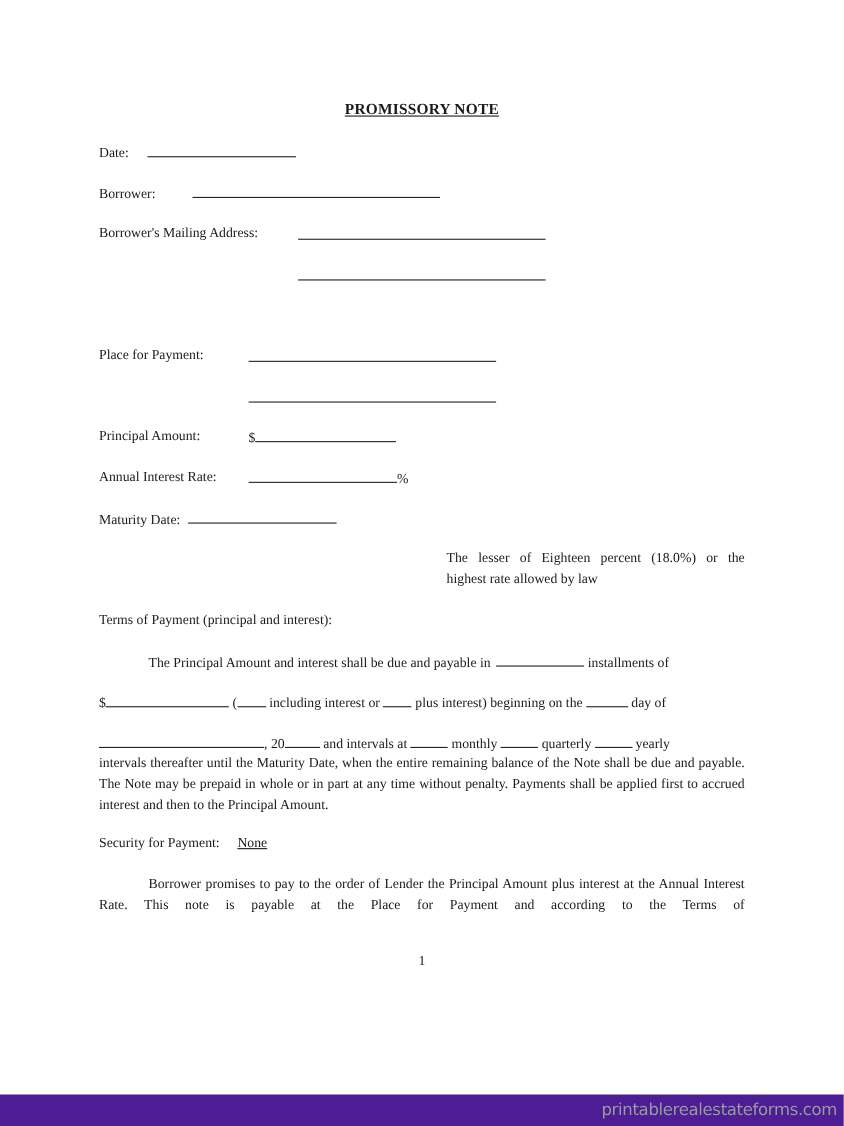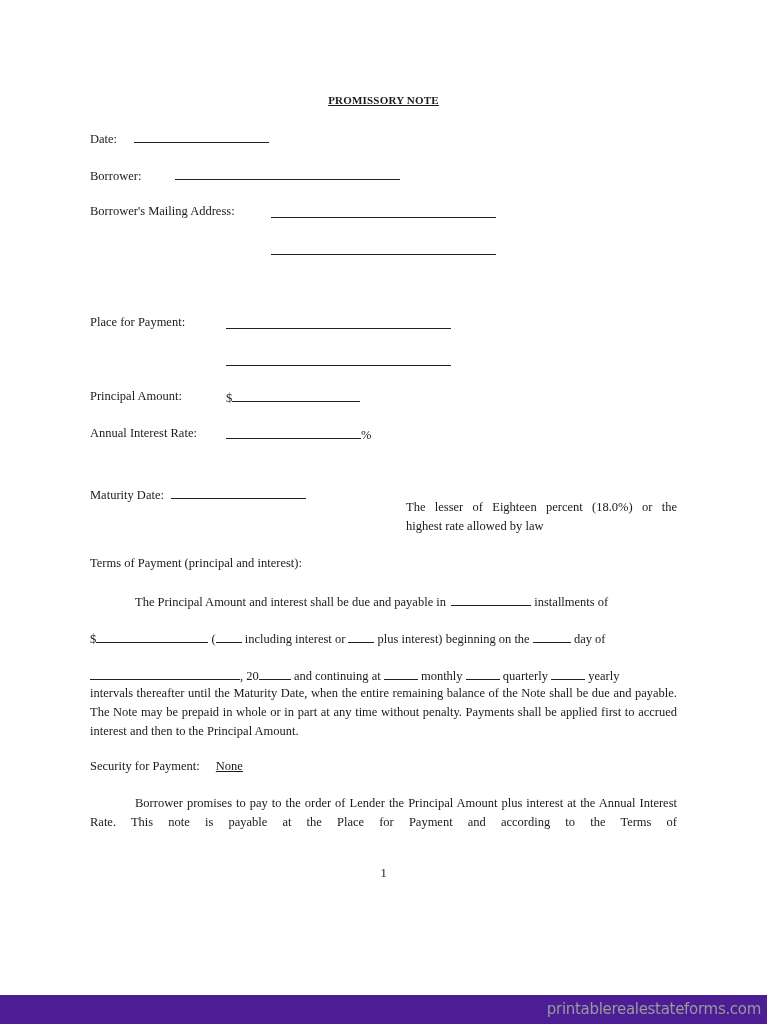--- a/index.html
+++ b/index.html
@@ -5,21 +5,21 @@
     html, body { margin: 0; padding: 0; }
     body {
       width: 767px; height: 1024px; position: relative; overflow: hidden;
       background: #ffffff;
       font-family: "Liberation Serif", "DejaVu Serif", serif;
       color: #1a1a1a;
       font-size: 12.5px;
     }
     .page { position: absolute; left: 0; top: 0; width: 767px; height: 995px; background: #fff; }
     .abs { position: absolute; white-space: nowrap; line-height: 15px; }
-    .title { left: 0; width: 767px; text-align: center; top: 93px; font-weight: bold; text-decoration: underline; font-size: 11px; letter-spacing: 0.2px; }
+    .title { left: 0; width: 767px; text-align: center; top: 93px; font-weight: bold; text-decoration: underline; font-size: 14px; letter-spacing: 0.2px; }
     .blank { display: inline-block; border-bottom: 1px solid #222; height: 12px; vertical-align: baseline; }
     .para { position: absolute; left: 90px; width: 587px; line-height: 19px; text-align: justify; }
     .pagenum { left: 0; width: 767px; text-align: center; top: 866px; }
     .footer {
       position: absolute; left: 0; top: 995px; width: 767px; height: 29px;
       background: #4c1d95;
     }
     .footer-text {
       position: absolute; right: 6px; top: 5px;
       font-family: "DejaVu Sans", sans-serif; font-size: 15px; color: #9a9a9a;
@@ -63,21 +63,21 @@
     <span>$</span><span class="blank" style="width:128px;"></span>
   </div>
 
   <div class="abs" style="left:90px; top:426px;">
     <span>Annual Interest Rate:</span>
   </div>
   <div class="abs" style="left:226px; top:426px;">
     <span class="blank" style="width:135px;"></span><span>%</span>
   </div>
 
-  <div class="abs" style="left:90px; top:463px;margin-top:23px;">
+  <div class="abs" style="left:90px; top:463px;">
     <span>Maturity Date:</span>
     <span class="blank" style="width:135px; margin-left:4px;"></span>
   </div>
 
   <div class="abs" style="left:406px; top:500px; width:271px; text-align:justify; text-align-last:justify;">The lesser of Eighteen percent (18.0%) or the</div>
   <div class="abs" style="left:406px; top:519px;">highest rate allowed by law</div>
 
   <div class="abs" style="left:90px; top:556px;">Terms of Payment (principal and interest):</div>
 
   <div class="abs" style="left:135px; top:593px;">
@@ -91,21 +91,21 @@
     <span>(</span><span class="blank" style="width:26px;"></span>
     <span>including interest or</span>
     <span class="blank" style="width:26px;"></span>
     <span>plus interest) beginning on the</span>
     <span class="blank" style="width:38px;"></span>
     <span>day of</span>
   </div>
 
   <div class="abs" style="left:90px; top:667px;">
     <span class="blank" style="width:150px;"></span><span>, 20</span><span class="blank" style="width:32px;"></span>
-    <span>and continuing at</span>
+    <span>and intervals at</span>
     <span class="blank" style="width:34px;"></span>
     <span>monthly</span>
     <span class="blank" style="width:34px;"></span>
     <span>quarterly</span>
     <span class="blank" style="width:34px;"></span>
     <span>yearly</span>
   </div>
 
   <div class="para" style="top:684px;">intervals  thereafter until the Maturity Date, when the entire remaining balance of the Note shall be due and payable.  The  Note  may  be  prepaid in whole or in part at any time without penalty. Payments shall be applied first to accrued interest and then to the Principal Amount.</div>
 

